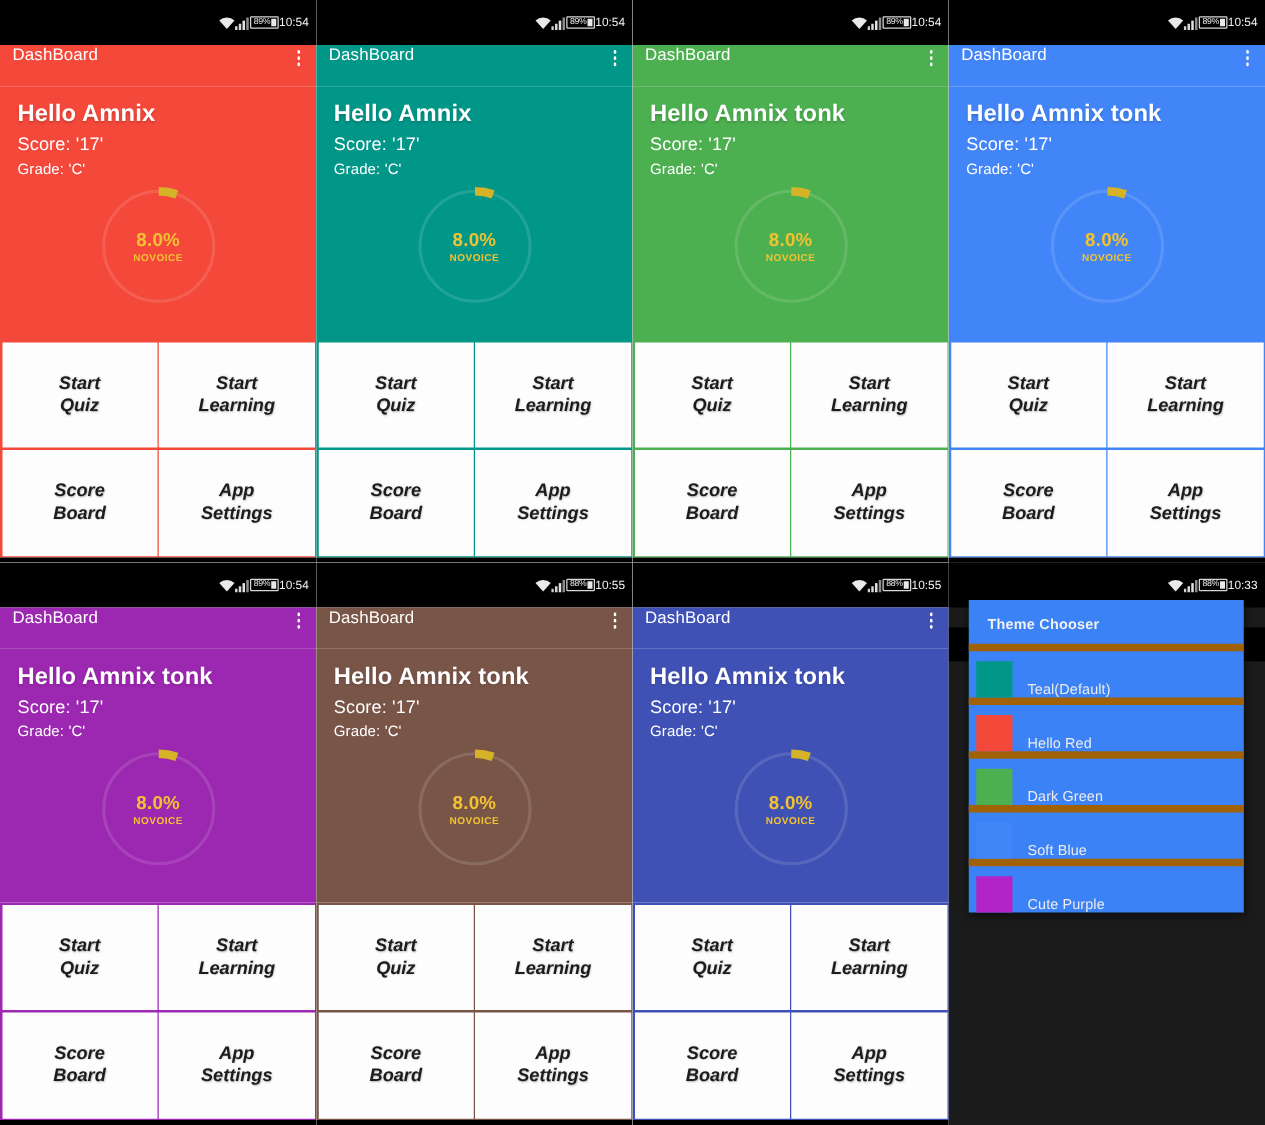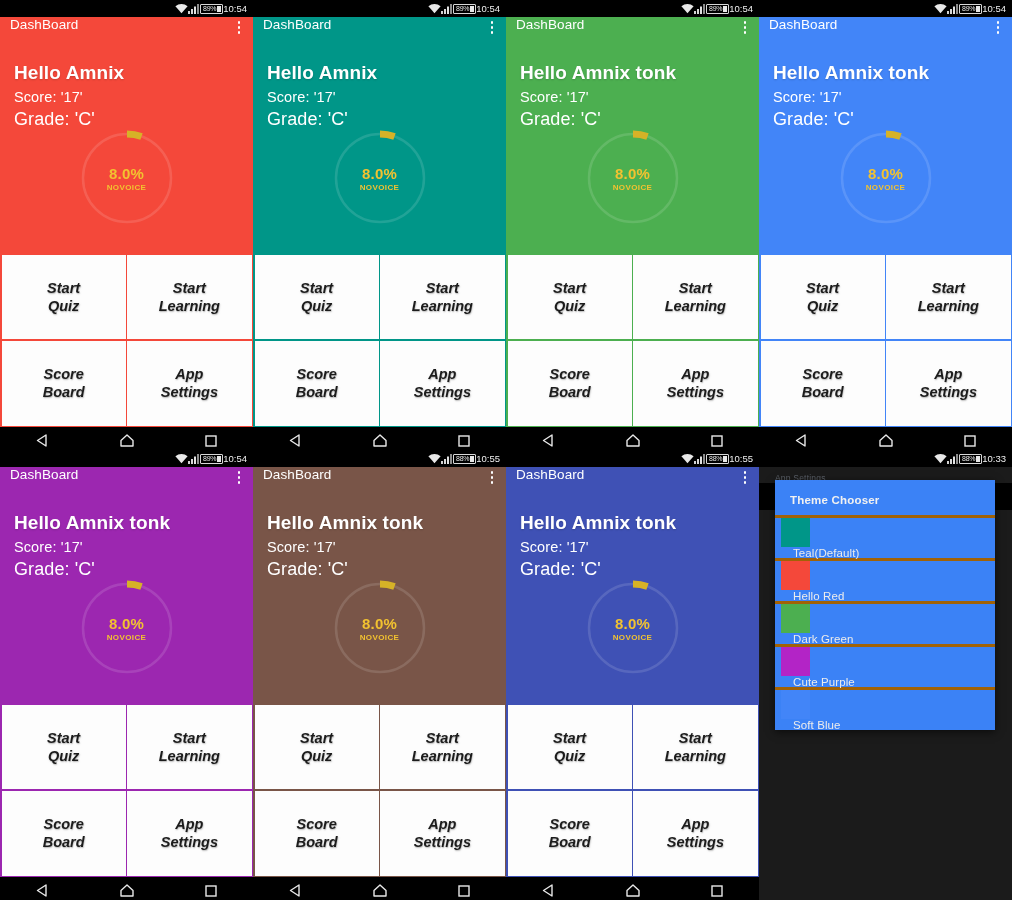--- a/index.html
+++ b/index.html
@@ -14,21 +14,21 @@
   
   .panel {
     position: absolute;
     width: 253px; height: 450px;
     overflow: hidden;
     background: #fff;
   }
 
   
   .statusbar {
-    height: 17px; width: 100%;
+    height: 36px; width: 100%;
     background: #000;
     display: flex; align-items: center; justify-content: flex-end;
     padding-right: 6px;
     gap: 0;
   }
   .sb-icon { display: block; }
   .sb-batt {
     display: flex; align-items: center;
     border: 1px solid #d8d8d8;
     border-radius: 1px;
@@ -57,21 +57,21 @@
   .overflow-dots i { width:2.5px; height:2.5px; background:#fff; border-radius:50%; display:block; }
 
   
   .hero { position: relative; flex: none; height: 203px; width:100%; padding: 12px 14px 0 14px; }
   .hello {
     color:#fff; font-size: 19px; font-weight: bold; letter-spacing:.1px;
     text-shadow: 0 1px 2px rgba(0,0,0,.18);
     white-space: nowrap;
   }
   .score { color:#fff; font-size: 14.5px; margin-top: 5px; letter-spacing:.1px;}
-  .grade { color:#fff; font-size: 18px; margin-top: 4px; letter-spacing:.1px;}
+  .grade { color:#fff; font-size: 12px; margin-top: 4px; letter-spacing:.1px;}
 
   .gauge-wrap {
     position:absolute; left: 0; right:0; top: 80px;
     display:flex; justify-content:center;
   }
   .gauge { position: relative; width: 96px; height: 96px; font-weight: bold; }
   .gauge svg { display:block; }
   .gauge-center {
     position:absolute; inset:0;
     display:flex; flex-direction:column; align-items:center; justify-content:center;
@@ -124,26 +124,25 @@
     position:absolute; left: 16px; top: 30px;
     width: 220px;
     background:#3b82f6;
     box-shadow: 0 2px 8px rgba(0,0,0,.6);
   }
   .dialog-head {
     color:#f1f1f1; font-size: 11.5px; font-weight:bold;
     padding: 14px 0 9px 15px; letter-spacing:.2px;
   }
   .theme-row {
-    display:flex; align-items:flex-start;
+    display:flex; align-items:flex-end;
     height: 43px;
     padding-left: 6px;
-    border-top: 3px solid #a16207;
+    border-top: 6px solid #a16207;
     cursor:pointer;
-    flex-direction:column;
   }
   .theme-row:first-of-type { border-top: none; }
   .swatch { width: 29px; height: 29px; flex:none; }
   .theme-name { color:#ececec; font-size: 11.5px; margin-left: 12px; letter-spacing:.1px;}
 </style>
 </head>
 <body>
 
 <div class="sheet" id="sheet">
     <div class="panel" style="left:0px;top:0px;">
@@ -732,26 +731,26 @@
         </div>
         <div class="theme-row">
           <span class="swatch" style="background:#F4483A;"></span>
           <span class="theme-name">Hello Red</span>
         </div>
         <div class="theme-row">
           <span class="swatch" style="background:#4CAF50;"></span>
           <span class="theme-name">Dark Green</span>
         </div>
         <div class="theme-row">
+          <span class="swatch" style="background:#4285F8;"></span>
+          <span class="theme-name">Soft Blue</span>
+        </div>
+        <div class="theme-row">
           <span class="swatch" style="background:#B324C6;"></span>
           <span class="theme-name">Cute Purple</span>
-        </div>
-        <div class="theme-row">
-          <span class="swatch" style="background:#4285F8;"></span>
-          <span class="theme-name">Soft Blue</span>
         </div>
       </div>
       <div class="navbar">
         <svg class="nav-ico" width="15" height="15" viewBox="0 0 15 15">
           <path d="M11 2 L11 13 L2.5 7.5 Z" fill="none" stroke="#e8e8e8" stroke-width="1.4" stroke-linejoin="round"></path>
         </svg>
         <svg class="nav-ico" width="16" height="15" viewBox="0 0 16 15">
           <path d="M8 2 L14 7.5 L14 13 L2 13 L2 7.5 Z" fill="none" stroke="#e8e8e8" stroke-width="1.4" stroke-linejoin="round"></path>
         </svg>
         <svg class="nav-ico" width="14" height="14" viewBox="0 0 14 14">

